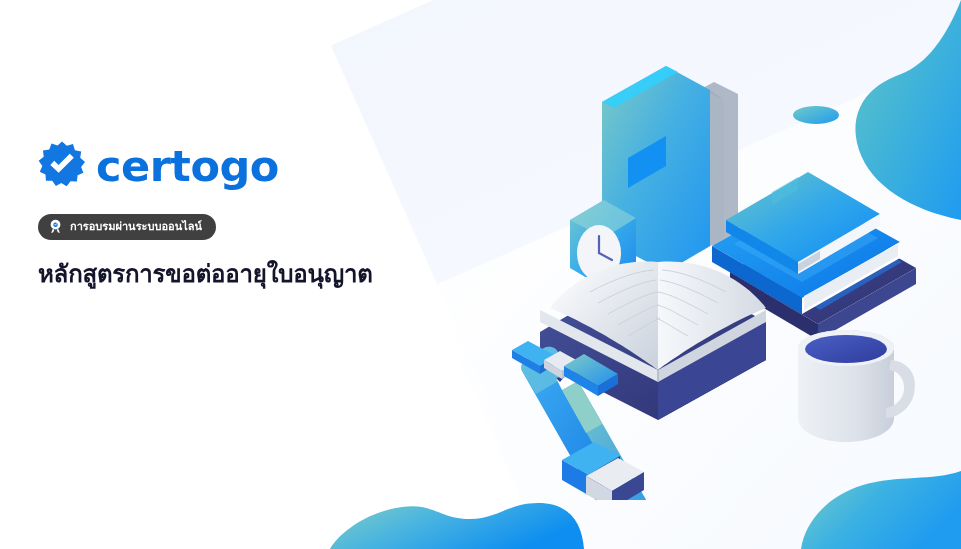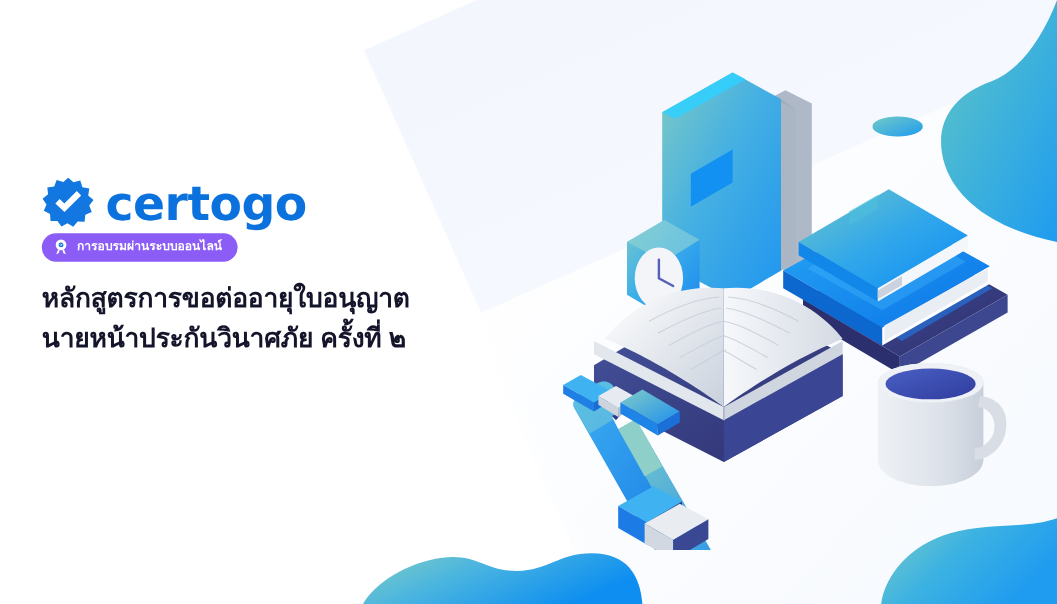--- a/index.html
+++ b/index.html
@@ -53,21 +53,21 @@
   }
 
   .blob {
     position: absolute;
   }
 
   
   .content {
     position: absolute;
     left: 38px;
-    top: 156px;
+    top: 136px;
     width: 460px;
   }
 
   .logo-row {
     display: flex;
     align-items: center;
     gap: 10px;
     height: 56px;
   }
   .logo-mark {
@@ -84,21 +84,22 @@
     color: #0b72dd;
     font-family: "DejaVu Sans", sans-serif;
     position: relative;
     top: 2px;
   }
 
   .badge {
     display: inline-flex;
     align-items: center;
     gap: 7px;
-    background: #8b5cf6;
+    margin-top: 22px;
+    background: #404040;
     border-radius: 999px;
     padding: 5px 14px 6px 10px;
     color: #ffffff;
   }
   .badge-icon {
     width: 15px;
     height: 15px;
     display: block;
     flex: 0 0 15px;
   }
@@ -361,17 +362,16 @@
         <circle cx="8" cy="6" r="2.4" fill="#1277e0"></circle>
         <path d="M7.3,5.9 L7.9,6.6 L9,5.1" stroke="#ffffff" stroke-width="0.9" fill="none" stroke-linecap="round" stroke-linejoin="round"></path>
         <path d="M5.2,10.2 L3.3,15 L5.6,14 L6.6,11.6 Z" fill="#ffffff"></path>
         <path d="M10.8,10.2 L12.7,15 L10.4,14 L9.4,11.6 Z" fill="#ffffff"></path>
       </svg>
       <span class="badge-text">การอบรมผ่านระบบออนไลน์</span>
     </div>
 
     <h1 class="headline">
       <span class="headline-line">หลักสูตรการขอต่ออายุใบอนุญาต</span>
-      <span class="headline-line">นายหน้าประกันวินาศภัย ครั้งที่ ๒</span>
     </h1>
 
   </div>
 </div>
 
 </body></html>

